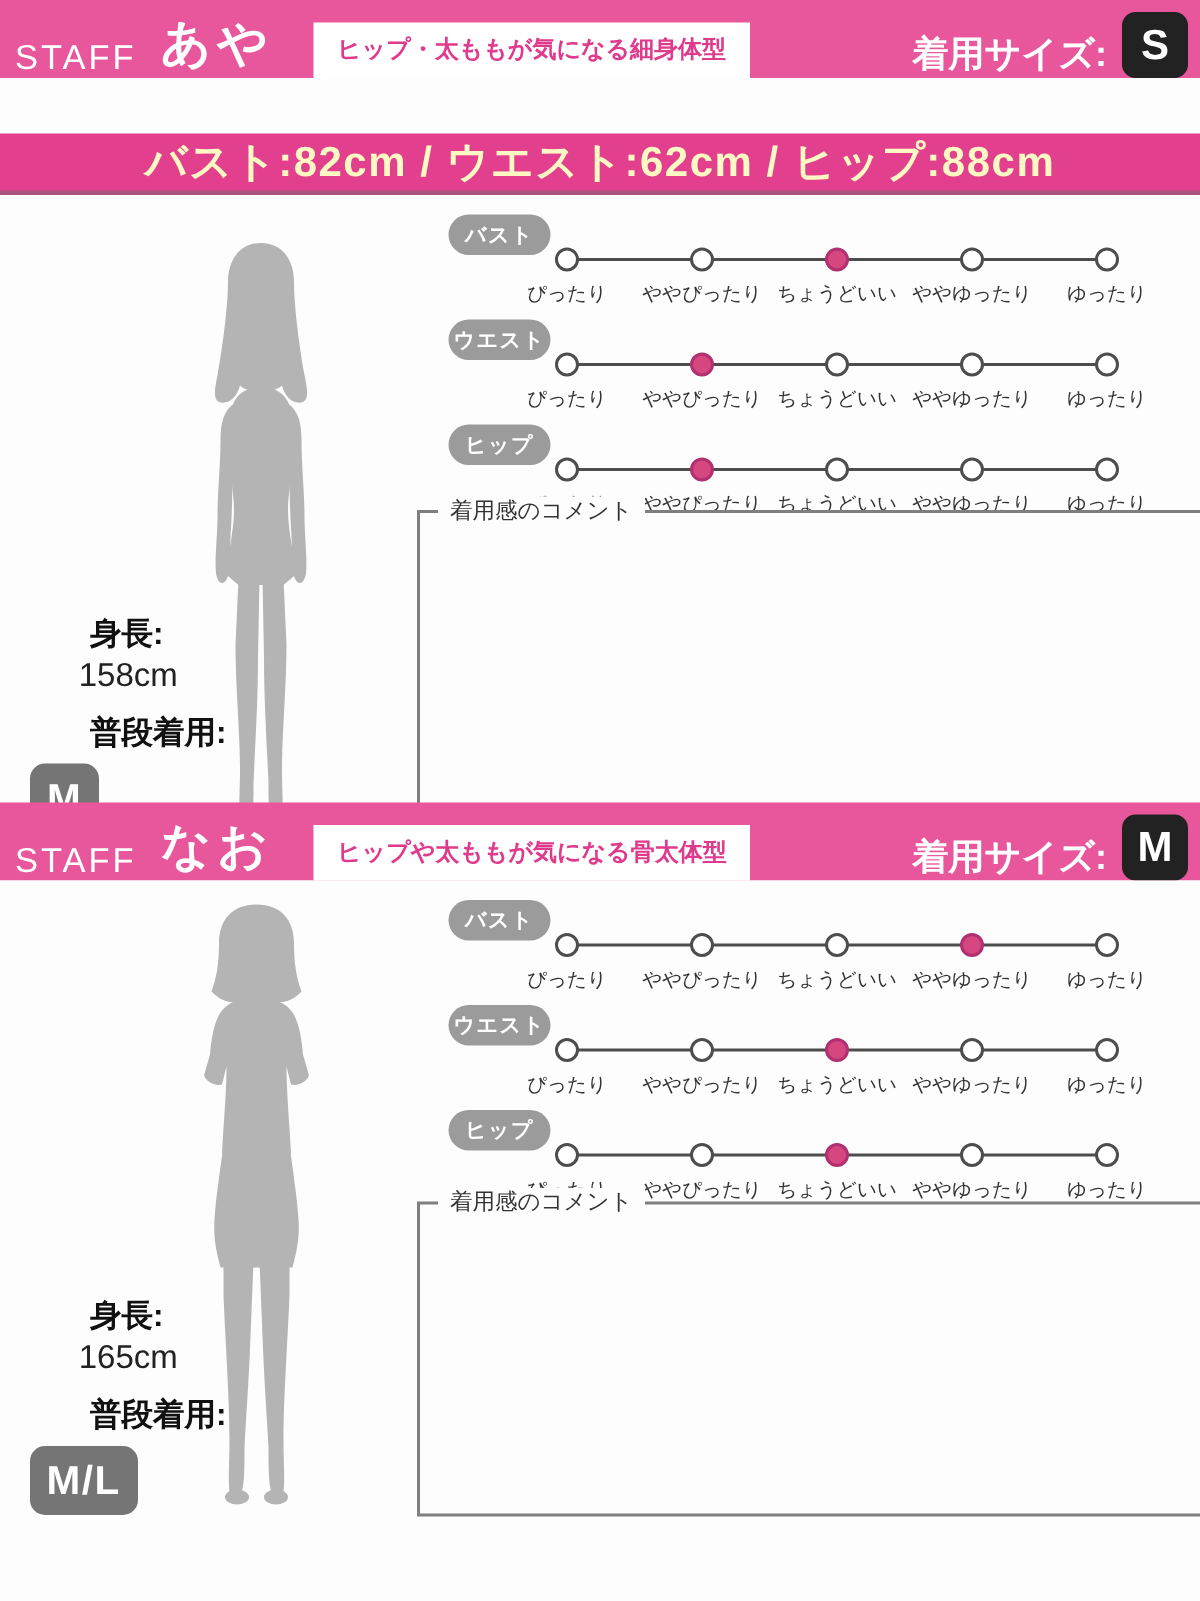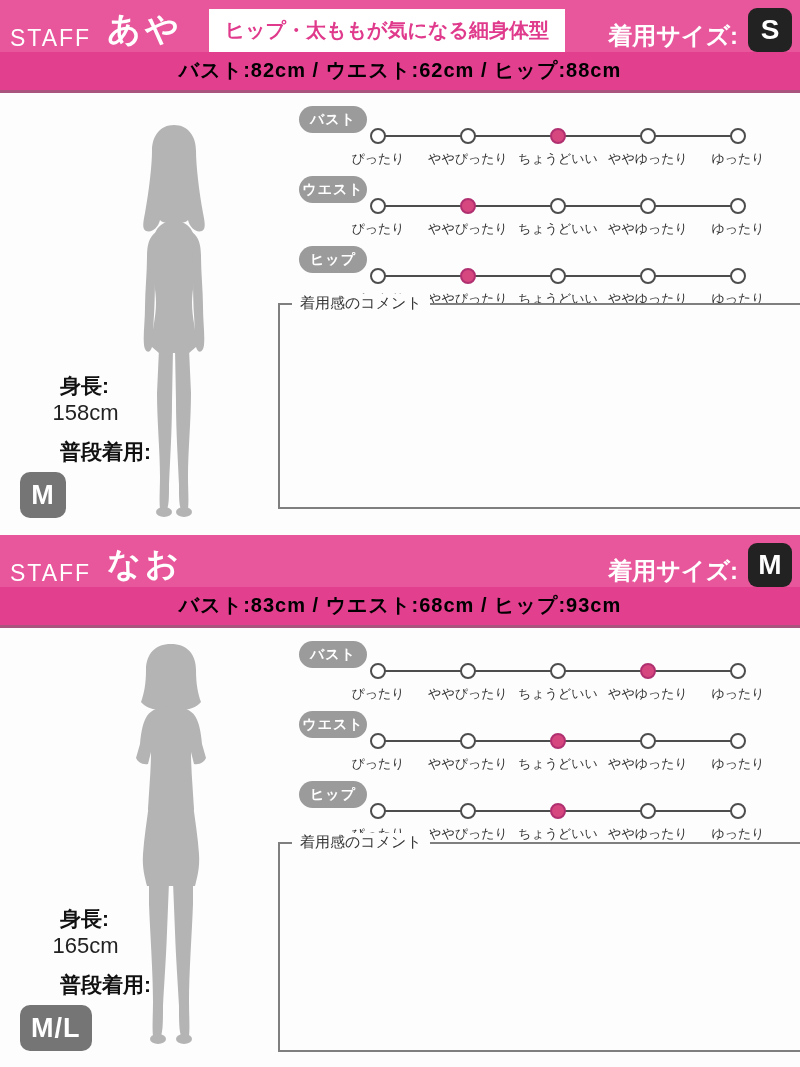--- a/index.html
+++ b/index.html
@@ -6,26 +6,26 @@
   body { background:#fff; font-family:"Liberation Sans", sans-serif; }
   .page { position:relative; width:800px; height:1067px; background:#fdfdfe; overflow:hidden; }
 
   
   .sec { position:relative; }
   .sec.s1 { height:535px; }
   .sec.s2 { height:532px; }
   .hdr { height:52px; background:#e8579c; display:flex; align-items:flex-end; padding:0 8px 0 10px; }
   .staff-label { color:#fff; font-size:23px; letter-spacing:2px; margin-right:16px; }
   .staff-name { color:#fff; font-size:33px; font-weight:bold; margin-right:26px; letter-spacing:4px; }
-  .bodytype { background:#fff; color:#e03a8c; font-size:20px; font-weight:bold; padding:8px 16px; white-space:nowrap; }
+  .bodytype { background:#fff; color:#e03a8c; font-size:16px; font-weight:bold; padding:8px 16px; white-space:nowrap; }
   .sizelabel { margin-left:auto; color:#fff; font-size:24px; font-weight:bold; margin-right:10px; white-space:nowrap; }
   .sizebadge { width:44px; height:44px; background:#222; color:#fff; font-size:28px; font-weight:bold;
                border-radius:9px; display:flex; align-items:center; justify-content:center; }
-  .mbar { height:41px; background:#e23f8e; border-bottom:3px solid #a9547e; color:#000000; text-align:center;
-          font-size:20px; font-weight:bold; line-height:37px; letter-spacing:1px; }
+  .mbar { height:41px; background:#e23f8e; border-bottom:3px solid #a9547e; color:#fef9c3; text-align:center;
+          font-size:28px; font-weight:bold; line-height:37px; letter-spacing:1px;margin-top:37px; }
 
   
   .content { position:relative; background:#fdfdfe; }
   .s1 .content { height:432px; }
   .s2 .content { height:429px; }
 
   
   .figure { position:absolute; }
   .s1 .figure { left:118px; top:28px; }
   .s2 .figure { left:108px; top:12px; }
@@ -152,24 +152,24 @@
           <span class="comment-title">着用感のコメント</span>
         </div>
       </div>
     </div>
   </section>
 
   <section class="sec s2">
     <div class="hdr">
       <span class="staff-label">STAFF</span>
       <span class="staff-name">なお</span>
+      <span class="bodytype">ヒップや太ももが気になる骨太体型</span>
       <span class="sizelabel">着用サイズ:</span>
       <span class="sizebadge">M</span>
     </div>
-    <div class="mbar">バスト:83cm / ウエスト:68cm / ヒップ:93cm</div>
 
     <div class="content">
 
       <svg class="figure" width="126" height="410" viewBox="0 0 120 410">
         <g class="sil">
           <path d="M60,4 C44,4 35,14 35,30 C35,44 33,54 30,62 C36,69 46,71 52,68 L68,68 C74,71 84,69 90,62 C87,54 85,44 85,30 C85,14 76,4 60,4 Z"></path>
           <rect x="53" y="54" width="14" height="18"></rect>
           <path d="M60,66 C72,66 80,70 84,76 C88,82 90,92 91,104 L95,118 C93,123 87,125 83,124 L80,112 C80,130 82,150 83,170 L37,170 C38,150 40,130 40,112 L37,124 C33,125 27,123 25,118 L29,104 C30,92 32,82 36,76 C40,70 48,66 60,66 Z"></path>
           <path d="M38,164 L82,164 C84,180 87,198 88,214 C89,228 86,238 84,246 L36,246 C34,238 31,228 32,214 C33,198 36,180 38,164 Z"></path>
           <path d="M38,242 L58,242 L56,292 C55,320 53,346 52,366 C52,380 52,390 50,396 C48,401 43,401 42,396 C41,388 42,374 42,362 C42,332 39,292 38,264 Z"></path>

